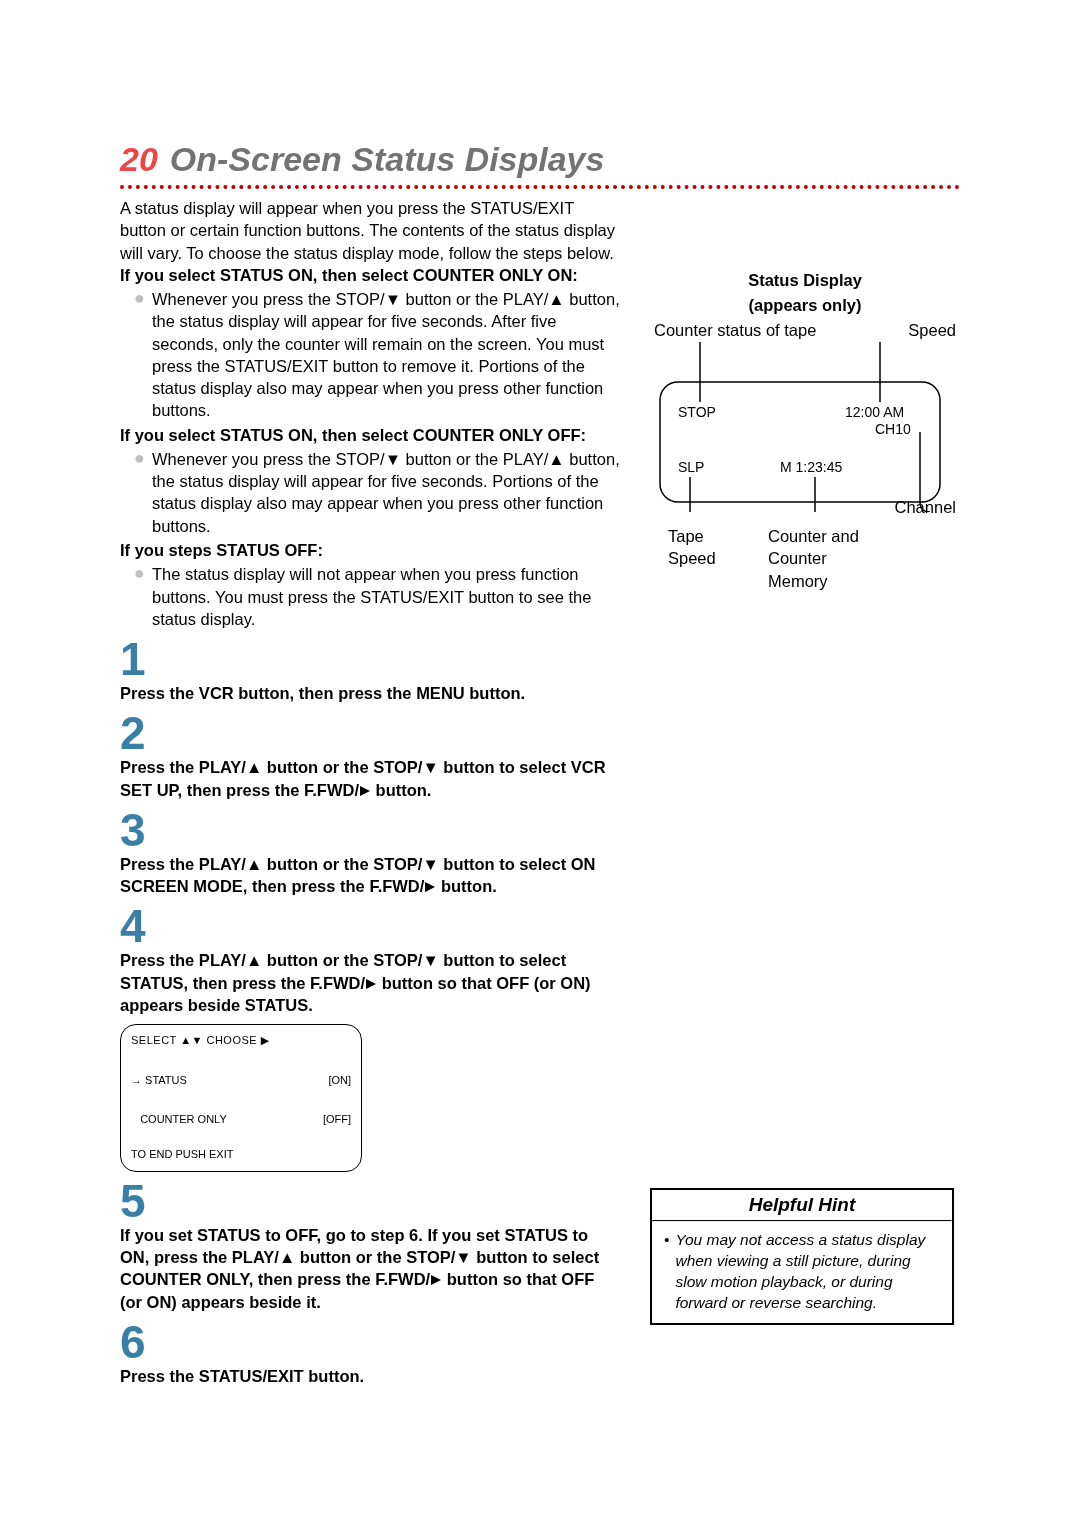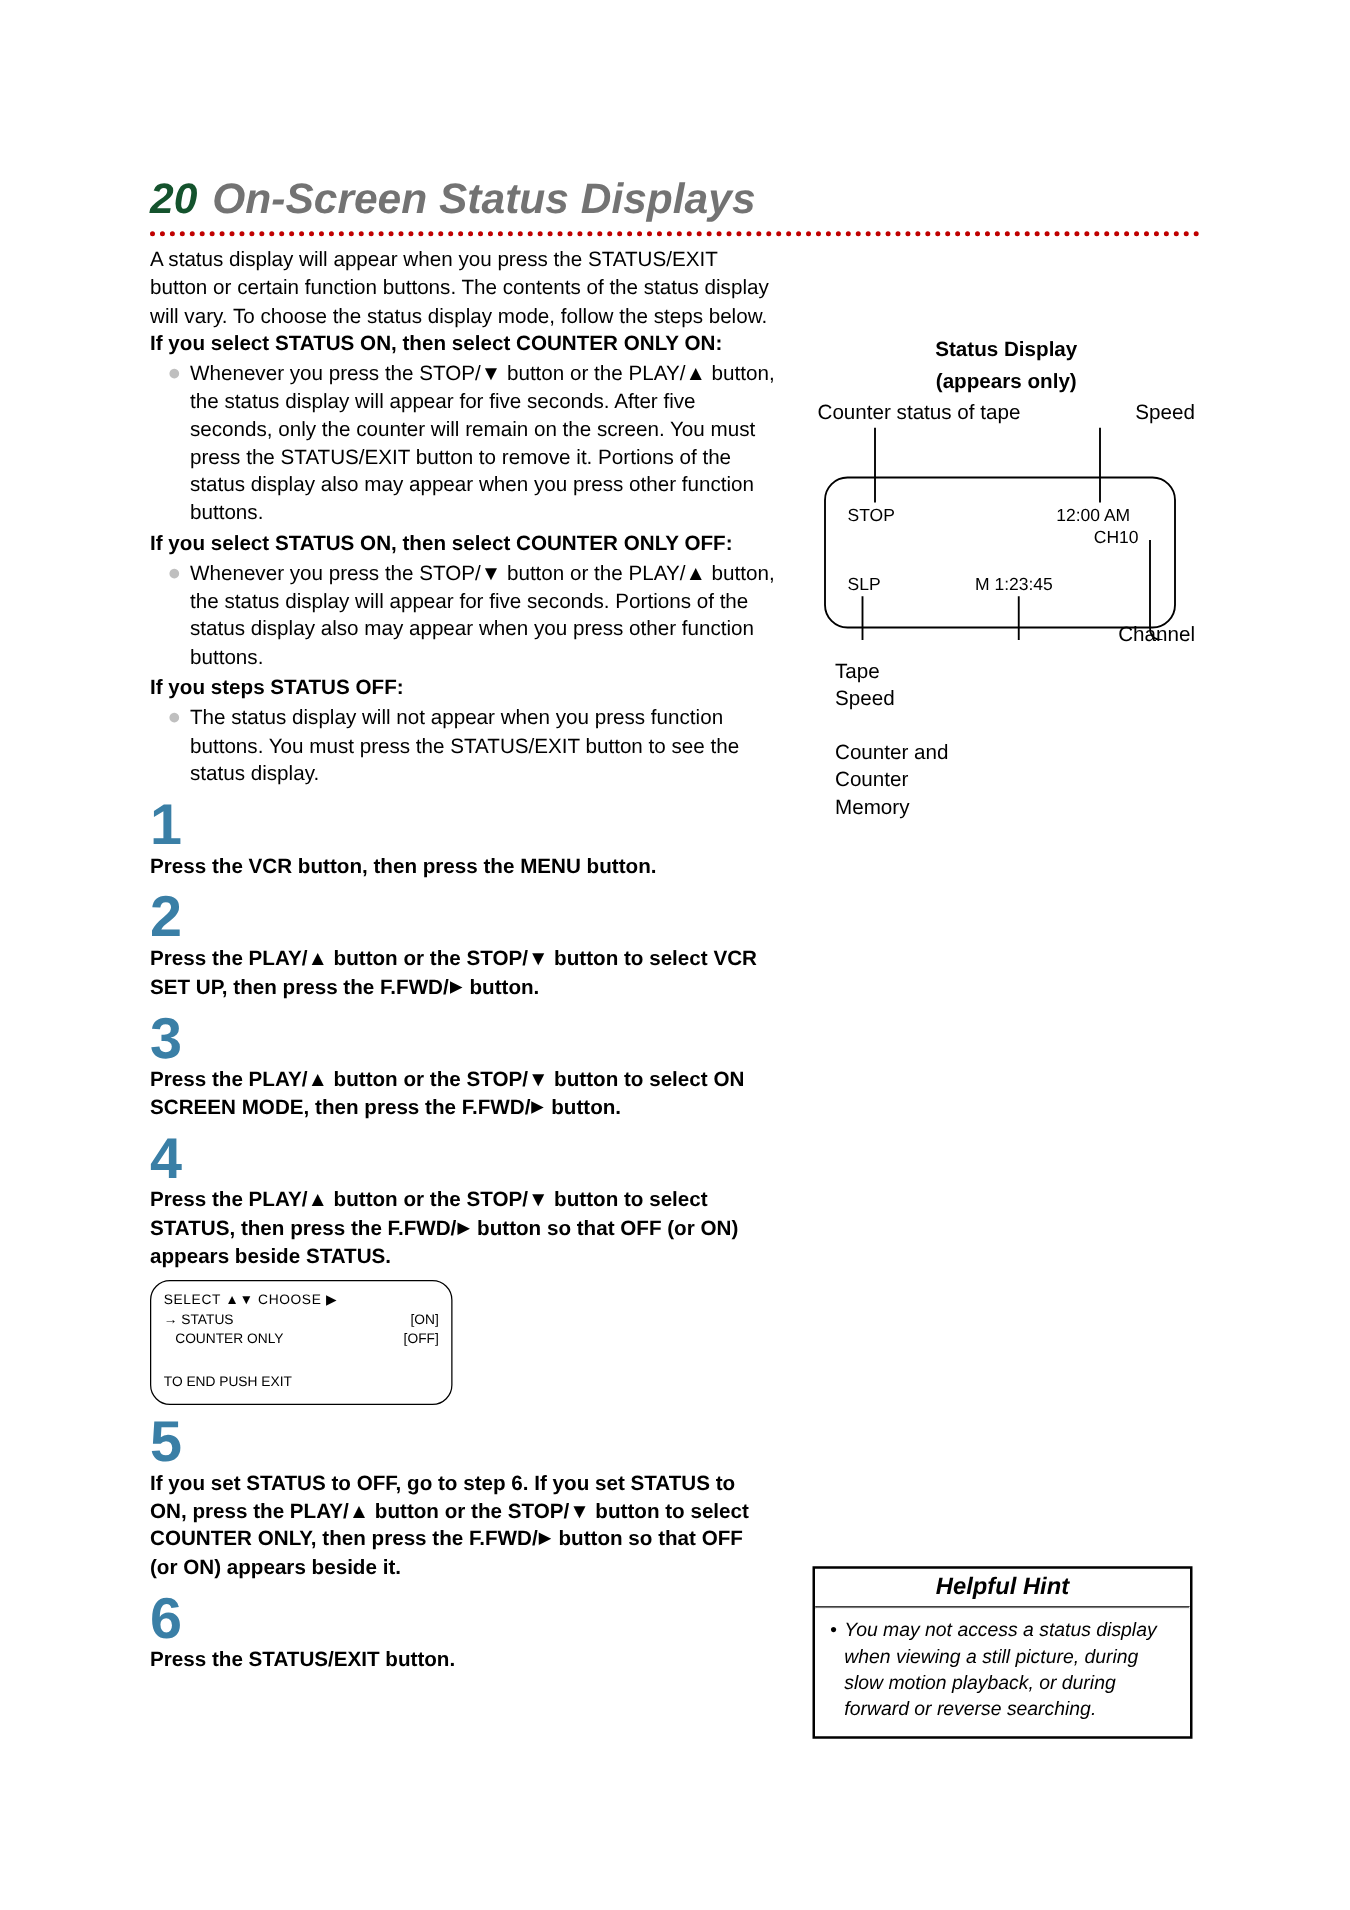--- a/index.html
+++ b/index.html
@@ -18,21 +18,21 @@
   .title-row {
     display: flex;
     align-items: baseline;
     gap: 12px;
     margin-bottom: 6px;
   }
   .title-num {
     font-size: 34px;
     font-weight: bold;
     font-style: italic;
-    color: #14532d;
+    color: #ef4444;
   }
   .title-text {
     font-size: 34px;
     font-weight: bold;
     font-style: italic;
     color: #737373;
   }
   .dots {
     border: none;
     border-top: 4px dotted #c00000;
@@ -80,28 +80,28 @@
   .osd {
     width: 220px;
     border: 1.5px solid #000;
     border-radius: 16px;
     font-size: 11px;
     font-family: Arial, sans-serif;
     padding: 8px 10px 8px 10px;
     margin: 8px 0 0 0;
     line-height: 1.4;
   }
-  .osd-row { display: flex; justify-content: space-between; white-space: pre; }
+  .osd-row { display: flex; justify-content: space-between; white-space: pre; margin-top: 24px; }
   .osd-header { letter-spacing: 0.5px; }
   .osd-footer { margin-top: 20px; }
 
   .sd-title { font-weight: bold; text-align: center; margin: 0 0 6px 0; }
   .sd-labels { display: flex; justify-content: space-between; margin-bottom: 2px; padding: 0 4px; }
   .sd-svgwrap { width: 300px; }
-  .sd-lower { display: flex; gap: 20px; margin-top: 8px; padding-left: 18px; flex-direction: column;}
+  .sd-lower { display: flex; gap: 20px; margin-top: 8px; padding-left: 18px;}
   .sd-lower div { font-size: 16.5px; line-height: 1.35; }
   .sd-channel { text-align: right; margin-top: -18px; padding-right: 4px; }
 
   .hint-box {
     border: 2px solid #000;
     margin-top: 596px;
     width: 300px;
   }
   .hint-title-row {
     text-align: center;

